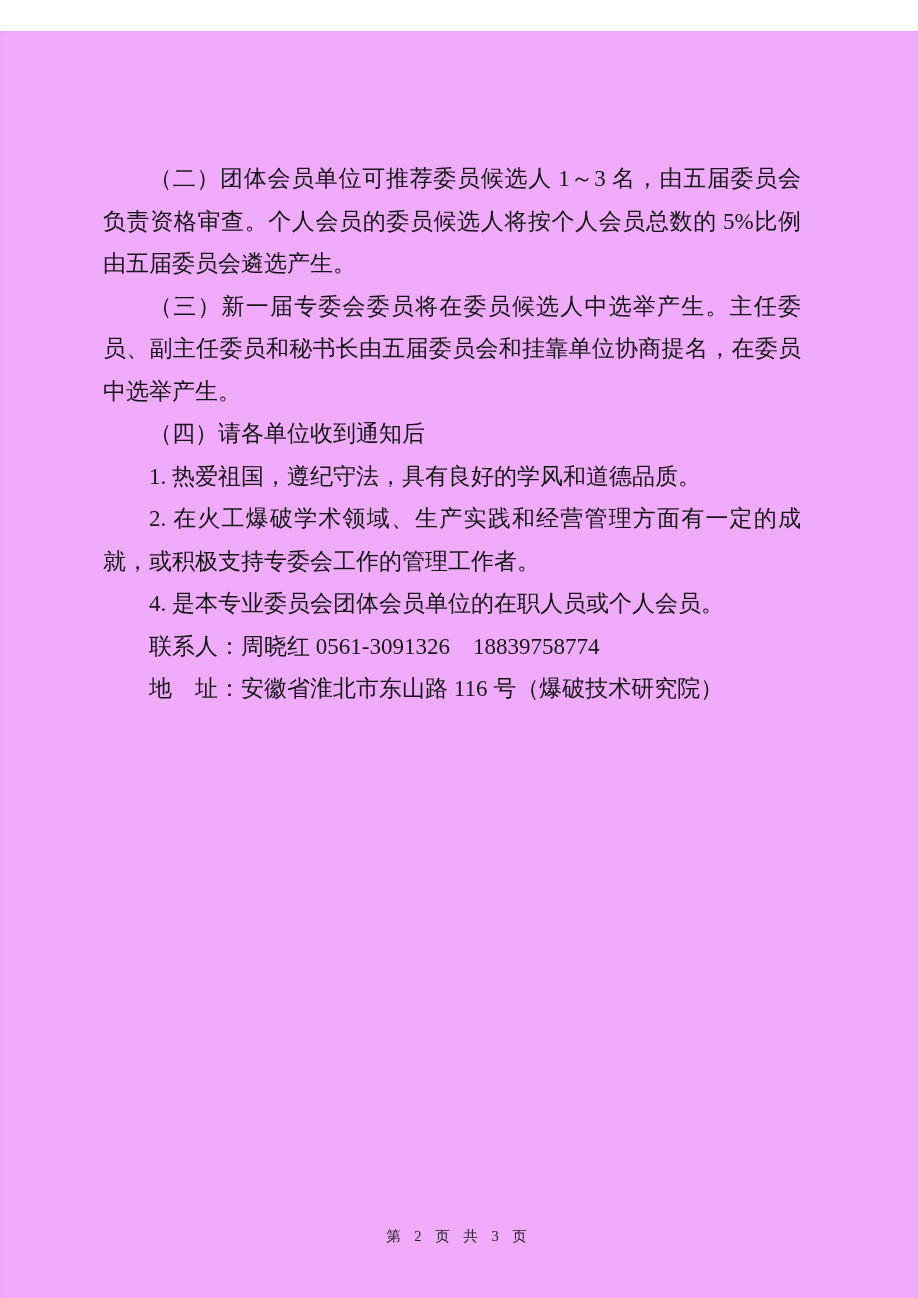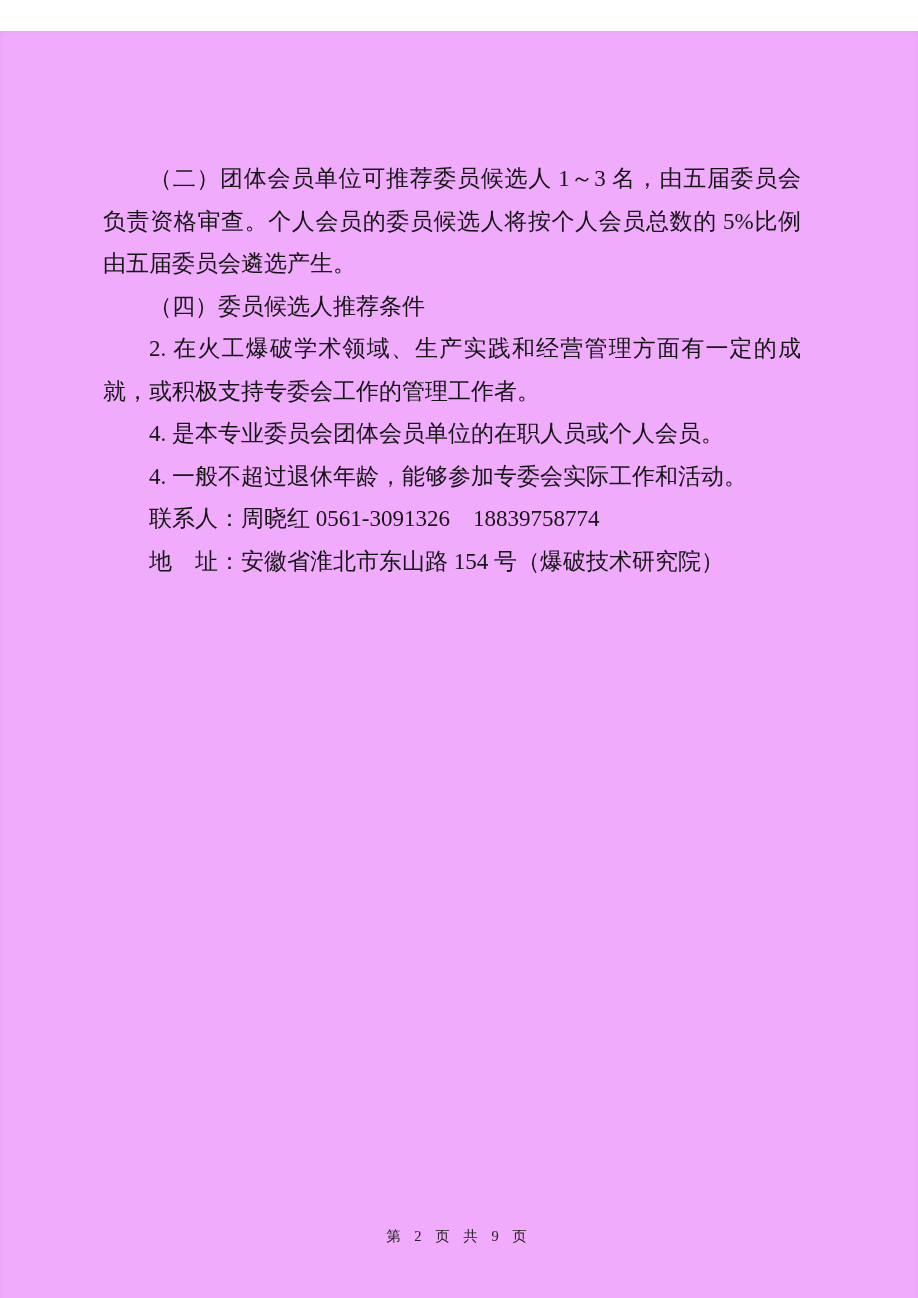--- a/index.html
+++ b/index.html
@@ -48,21 +48,22 @@
     letter-spacing: 5px;
     color: #222222;
   }
 </style>
 </head>
 <body>
 
 <div class="page">
   <div class="body-text">
     <p class="para">（二）团体会员单位可推荐委员候选人 1～3 名，由五届委员会负责资格审查。个人会员的委员候选人将按个人会员总数的 5%比例由五届委员会遴选产生。</p>
-    <p class="para">（四）委员候选人推荐条件</p>
+    <p class="para">（三）新一届专委会委员将在委员候选人中选举产生。主任委员、副主任委员和秘书长由五届委员会和挂靠单位协商提名，在委员中选举产生。</p>
+    <p class="para">（四）请各单位收到通知后</p>
+    <p class="para">1. 热爱祖国，遵纪守法，具有良好的学风和道德品质。</p>
     <p class="para">2. 在火工爆破学术领域、生产实践和经营管理方面有一定的成就，或积极支持专委会工作的管理工作者。</p>
     <p class="para">4. 是本专业委员会团体会员单位的在职人员或个人会员。</p>
-    <p class="para">4. 一般不超过退休年龄，能够参加专委会实际工作和活动。</p>
     <p class="para">联系人：周晓红 0561-3091326　18839758774</p>
-    <p class="para">地　址：安徽省淮北市东山路 154 号（爆破技术研究院）</p>
+    <p class="para">地　址：安徽省淮北市东山路 116 号（爆破技术研究院）</p>
   </div>
-  <div class="page-footer">第 2 页 共 9 页</div>
+  <div class="page-footer">第 2 页 共 3 页</div>
 </div>
 
 </body></html>

